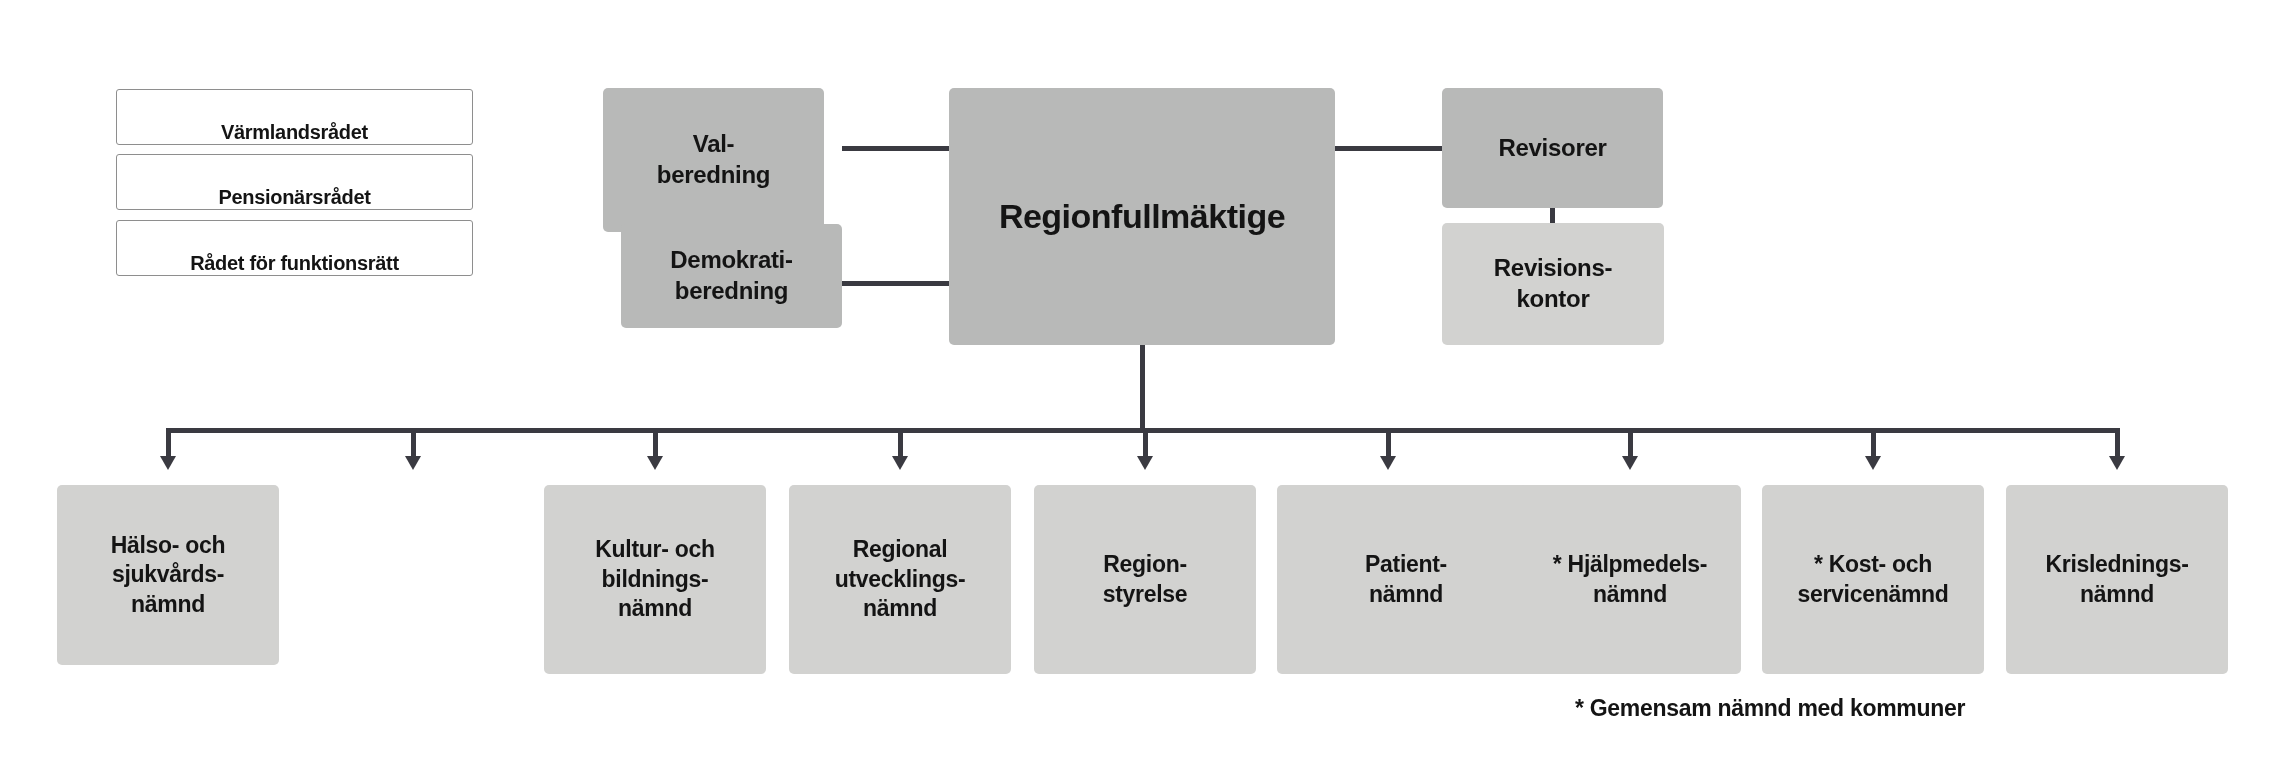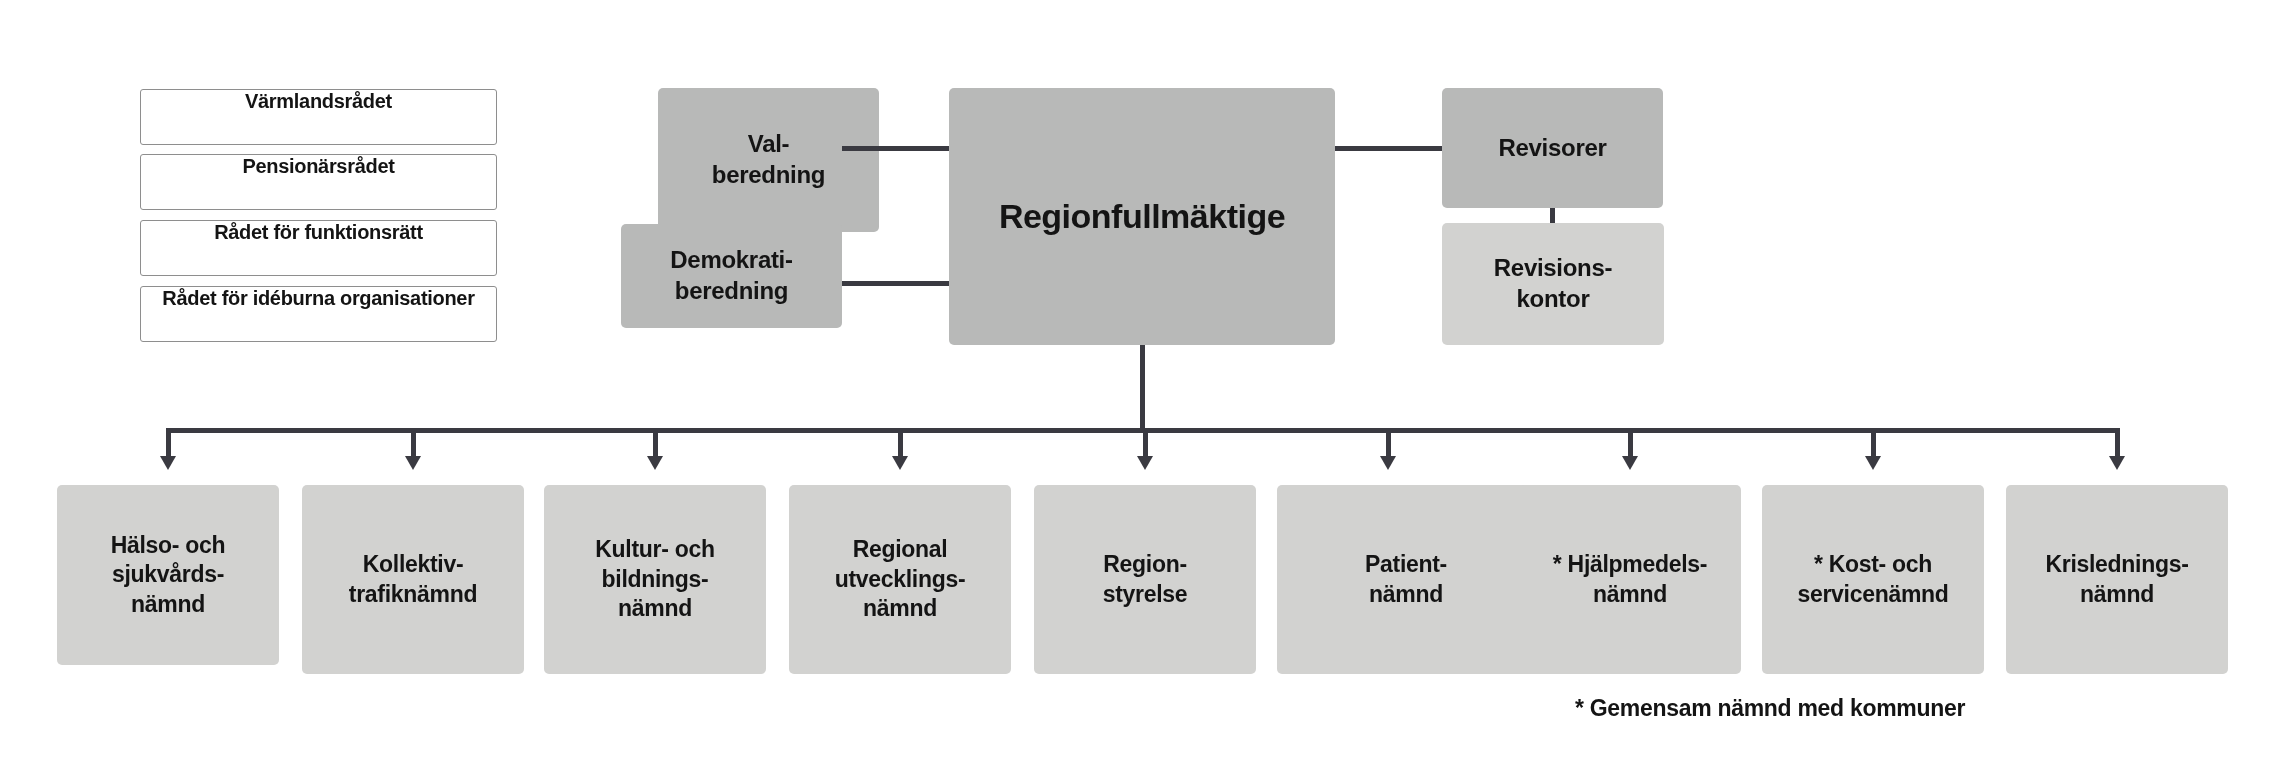--- a/index.html
+++ b/index.html
@@ -16,27 +16,26 @@
   
   .council {
     position: absolute;
     left: 116px;
     width: 355px;
     height: 54px;
     background: #ffffff;
     border: 1px solid #8e8e8e;
     border-radius: 3px;
     display: flex;
-    align-items: flex-start;
+    align-items: flex-end;
     justify-content: center;
     font-size: 20px;
     font-weight: bold;
     letter-spacing: -0.3px;
     text-align: center;
-    margin-left: 24px;
   }
 
   
   .gbox {
     position: absolute;
     border-radius: 5px;
     display: flex;
     flex-direction: column;
     align-items: center;
     justify-content: center;
@@ -87,25 +86,22 @@
 
   <div class="council" style="top:89px">
     <span>Värmlandsrådet</span>
   </div>
   <div class="council" style="top:220px">
     <span>Rådet för funktionsrätt</span>
   </div>
   <div class="council" style="top:154px">
     <span>Pensionärsrådet</span>
   </div>
-  <div class="council" style="top:286px">
-    <span>Rådet för idéburna organisationer</span>
-  </div>
 
-  <div class="gbox medium beredning" style="left:658px;top:88px;width:221px;height:144px">
+  <div class="gbox medium beredning" style="left:603px;top:88px;width:221px;height:144px">
     <span class="bl">Val-</span>
     <span class="bl">beredning</span>
   </div>
   <div class="gbox medium beredning" style="left:621px;top:224px;width:221px;height:104px">
     <span class="bl">Demokrati-</span>
     <span class="bl">beredning</span>
   </div>
 
   <div class="gbox medium assembly" style="left:949px;top:88px;width:386px;height:257px">
     <span class="bl">Regionfullmäktige</span>
@@ -145,24 +141,20 @@
   <div class="ahead" style="left:1380px;top:456px"></div>
   <div class="ahead" style="left:1622px;top:456px"></div>
   <div class="ahead" style="left:1865px;top:456px"></div>
   <div class="ahead" style="left:2109px;top:456px"></div>
 
   <div class="gbox light committee" style="left:57px;top:485px;width:222px;height:180px">
     <span class="bl">Hälso- och</span>
     <span class="bl">sjukvårds-</span>
     <span class="bl">nämnd</span>
   </div>
-  <div class="gbox light committee" style="left:302px;top:485px;width:222px;height:189px">
-    <span class="bl">Kollektiv-</span>
-    <span class="bl">trafiknämnd</span>
-  </div>
   <div class="gbox light committee" style="left:544px;top:485px;width:222px;height:189px">
     <span class="bl">Kultur- och</span>
     <span class="bl">bildnings-</span>
     <span class="bl">nämnd</span>
   </div>
   <div class="gbox light committee" style="left:789px;top:485px;width:222px;height:189px">
     <span class="bl">Regional</span>
     <span class="bl">utvecklings-</span>
     <span class="bl">nämnd</span>
   </div>

